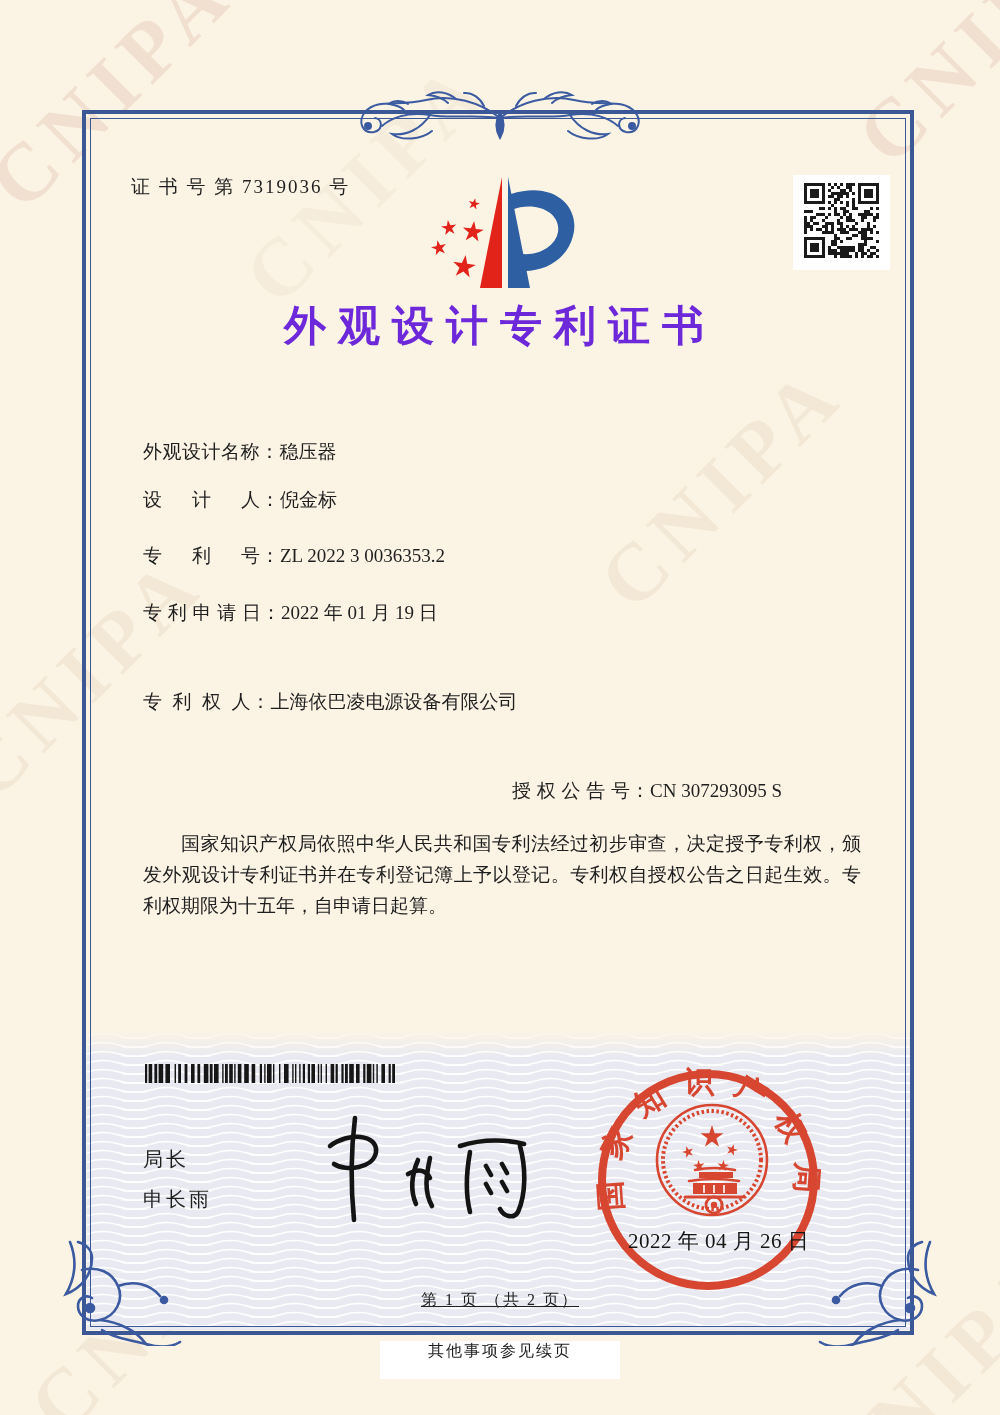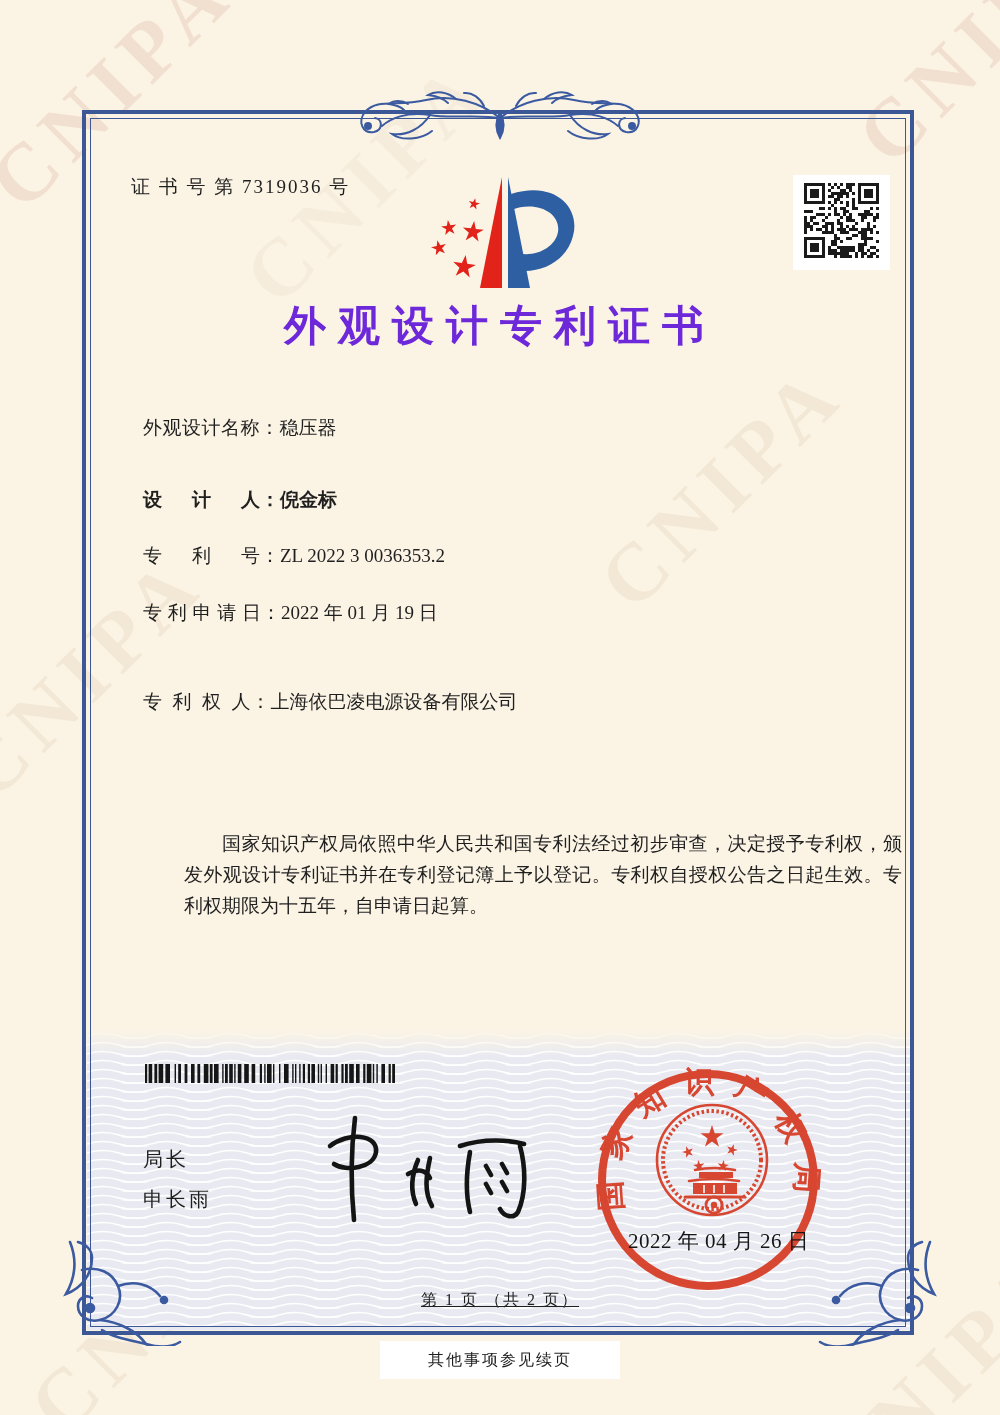--- a/index.html
+++ b/index.html
@@ -35,35 +35,35 @@
   .logo{position:absolute; left:418px; top:174px; z-index:4;}
   .title{position:absolute; left:0; top:298px; width:100%; text-align:center;
          font-size:42px; font-weight:bold; letter-spacing:12px; color:#6d28d9; z-index:4;}
   
   .row{position:absolute; left:143px; font-size:19px; white-space:nowrap; z-index:4;}
   .row .lab{letter-spacing:0.5px;}
   .grant-pair2{position:absolute; left:369px; top:0; white-space:nowrap;}
   .grant-row{width:720px;}
   
   .paras{position:absolute; left:143px; top:828px; width:718px; z-index:4;
-         font-size:19px; line-height:31px; text-align:justify;margin-left:41px;}
+         font-size:19px; line-height:31px; text-align:justify;}
   .paras p{margin:0; text-indent:2em;}
   
   .barcode{position:absolute; left:145px; top:1064px; z-index:4;}
   .signer{position:absolute; left:143px; z-index:4; font-size:20px; letter-spacing:3px;}
   .signer-title{top:1146px;}
   .signer-name{top:1186px;}
   .signature{position:absolute; left:300px; top:1112px; z-index:4;}
   .seal{position:absolute; left:588px; top:1060px; z-index:5; opacity:0.93;}
   .seal-date{position:absolute; left:628px; top:1227px; z-index:6; font-size:21px;
              letter-spacing:0.5px; color:#161616; white-space:nowrap;}
   .page-footer{position:absolute; left:0; top:1290px; width:100%; text-align:center;
                font-size:16px; letter-spacing:2px; z-index:4;text-decoration:underline;}
   .note-strip{position:absolute; left:380px; top:1341px; width:240px; height:38px;
-              background:#ffffff; z-index:4; display:flex; align-items:center; justify-content:center;
+              background:#ffffff; z-index:4; display:flex; justify-content:center;
               font-size:16px; letter-spacing:2px;}
 </style>
 </head>
 <body>
 
 <div class="page">
 
   <span class="wm wm-a" style="left:-40px; top:40px;">CNIPA</span>
   <span class="wm wm-a" style="left:828px; top:-5px;">CNIPA</span>
   <span class="wm wm-c" style="left:215px; top:135px;">CNIPA</span>
@@ -469,36 +469,39 @@
       </g>
       <g fill="#2e5fa3">
         <path d="M90 3 L90 114 L112 114 Z"></path>
         <path d="M93 20 C136 6 163 33 155 62 C148 90 117 102 93 95 L93 77 C113 86 137 75 140 58 C143 39 119 26 93 36 Z"></path>
       </g>
     </svg>
   </div>
 
   <div class="title">外观设计专利证书</div>
 
-  <div class="row" style="top:415px;">
+  <div class="row" style="top:439px;">
     <span class="lab">外观设计名称：</span><span>稳压器</span>
   </div>
-  <div class="row" style="top:487px;font-weight:bold;">
+  <div class="row" style="top:487px;">
     <span class="lab">设　 计　 人：</span><span>倪金标</span>
   </div>
   <div class="row" style="top:543px;">
     <span class="lab">专　 利　 号：</span><span>ZL 2022 3 0036353.2</span>
   </div>
   <div class="row" style="top:600px;">
     <span class="lab">专 利 申 请 日：</span><span>2022 年 01 月 19 日</span>
   </div>
   <div class="row" style="top:689px;">
     <span class="lab">专 利 权 人：</span><span>上海依巴凌电源设备有限公司</span>
   </div>
   <div class="row grant-row" style="top:778px;">
+    <span class="grant-pair2">
+      <span class="lab">授 权 公 告 号：</span><span>CN 307293095 S</span>
+    </span>
   </div>
 
   <div class="paras">
     <p>国家知识产权局依照中华人民共和国专利法经过初步审查，决定授予专利权，颁发外观设计专利证书并在专利登记簿上予以登记。专利权自授权公告之日起生效。专利权期限为十五年，自申请日起算。</p>
   </div>
 
   <div class="barcode" id="barcode"><svg width="253" height="19" viewBox="0 0 253 19">
         <rect x="0.0" y="0" width="2.2" height="19" fill="#161616"></rect>
         <rect x="3.6" y="0" width="3.6" height="19" fill="#161616"></rect>
         <rect x="9.4" y="0" width="2.8" height="19" fill="#161616"></rect>

